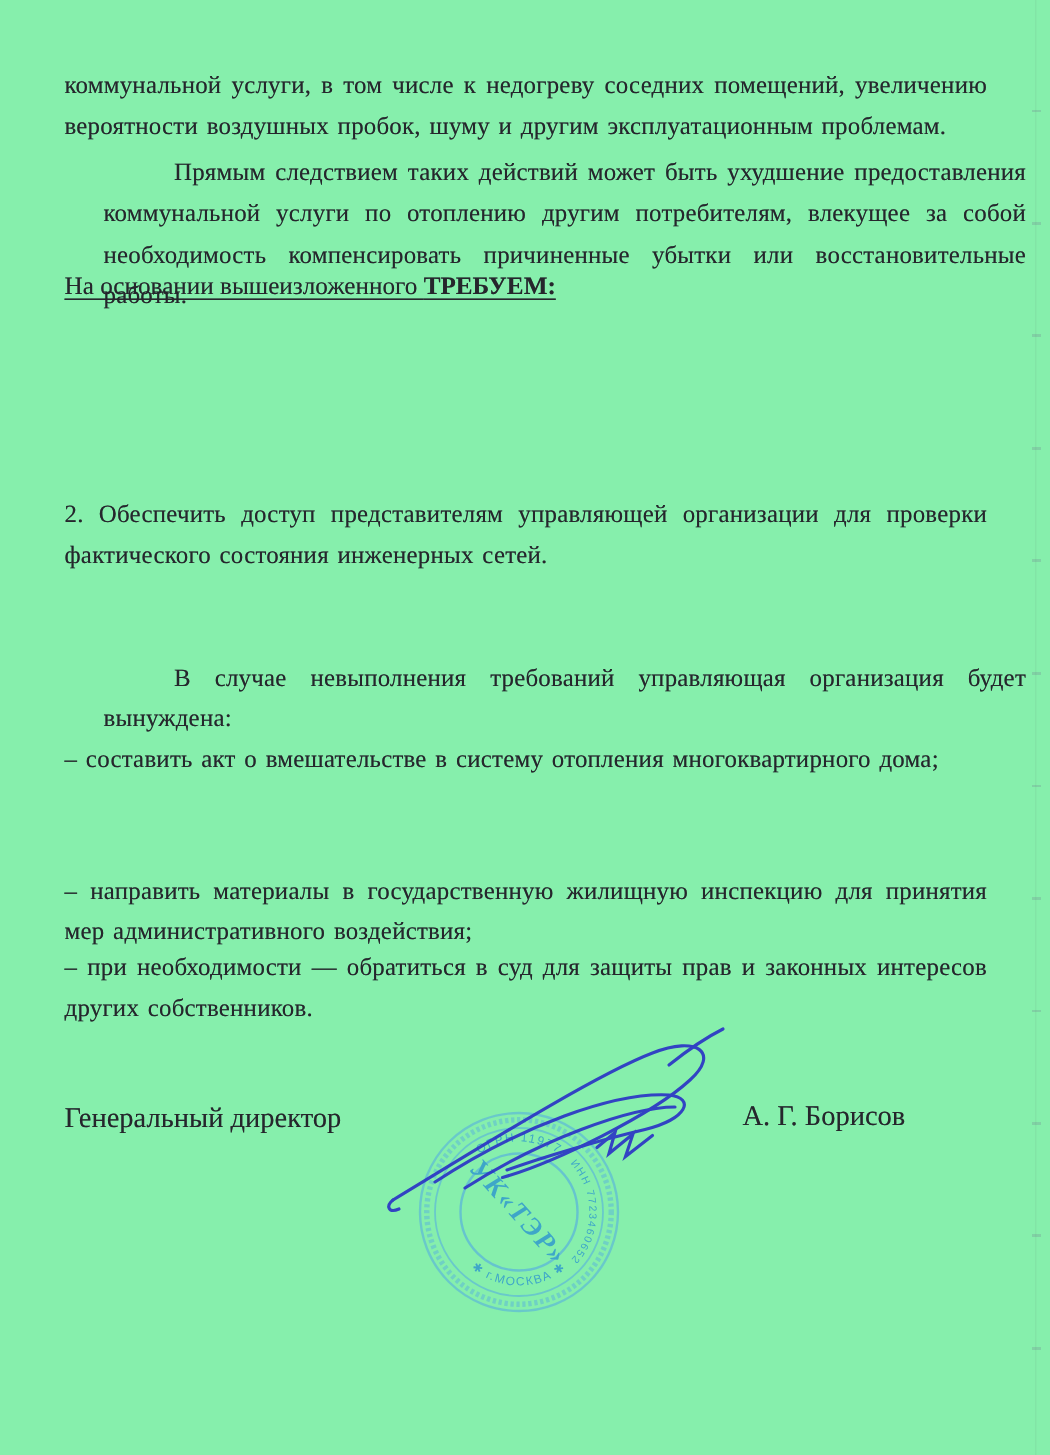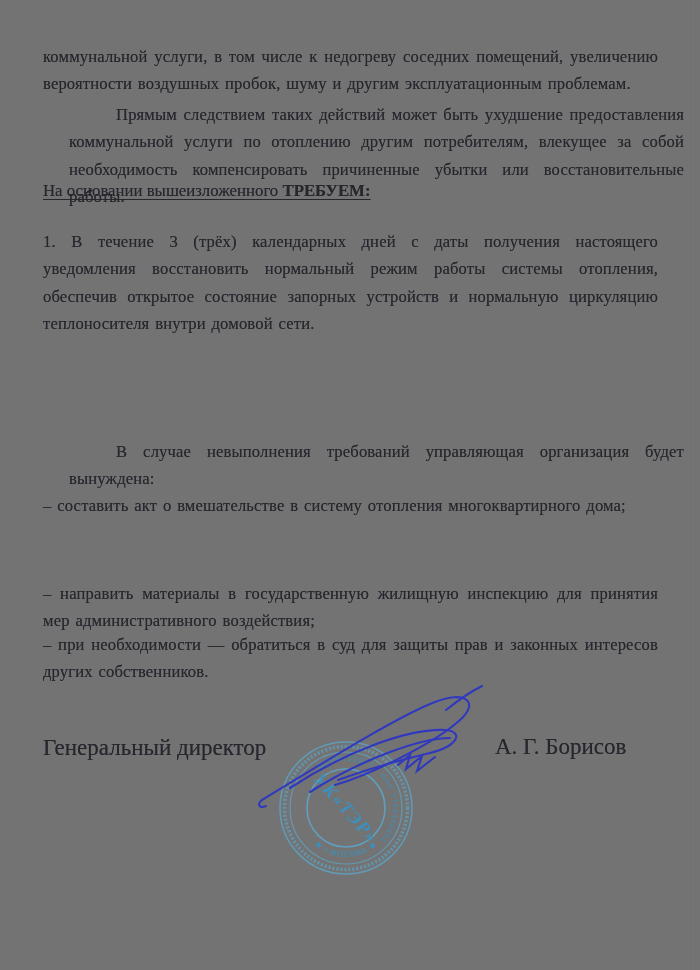--- a/index.html
+++ b/index.html
@@ -1,34 +1,34 @@
 <!DOCTYPE html>
 <html><head>
 <meta charset="utf-8">
 <style>
   html,body{margin:0;padding:0;}
   body{
     width:700px;height:970px;background:#ffffff;position:relative;
     font-family:"Liberation Serif", serif;overflow:hidden;
   }
-  .page{position:absolute;inset:0;background:#737373;text-decoration:underline;}
+  .page{position:absolute;inset:0;background:#86efac;text-decoration:underline;}
   .para{
     position:absolute;left:43px;width:615px;
     text-align:justify;font-size:16.6px;line-height:27.5px;
     color:#26262c;letter-spacing:.15px;word-spacing:1.5px;
     text-shadow:0 0 .3px rgba(10,10,30,.45);
   }
   .indent{text-indent:47px;margin-left:26px;}
   .heading{
     position:absolute;left:43px;width:615px;text-align:left;
     font-size:16.8px;color:#26262c;text-shadow:0 0 .3px rgba(10,10,30,.45);
   }
   .heading .underlined{text-decoration:underline;text-underline-offset:3px;}
   .sig-label{
-    position:absolute;font-size:23px;color:#26262c;
+    position:absolute;font-size:19px;color:#26262c;
     text-shadow:0 0 .3px rgba(10,10,30,.45);white-space:nowrap;
   }
   .stamp-svg{position:absolute;left:272px;top:738px;opacity:.82;}
   .signature-svg{position:absolute;left:248px;top:678px;}
   .scan-edge-line{
     position:absolute;top:0;right:9px;width:1px;height:970px;
     background:rgba(60,70,90,.06);
   }
   .scan-ticks{
     position:absolute;top:0;right:6px;width:6px;height:970px;
@@ -46,21 +46,21 @@
   <p class="para" style="top:26px">коммунальной услуги, в том числе к недогреву соседних помещений, увеличению вероятности воздушных пробок, шуму и другим эксплуатационным проблемам.</p>
 
   <p class="para indent" style="top:84px">Прямым следствием таких действий может быть ухудшение предоставления коммунальной услуги по отоплению другим потребителям, влекущее за собой необходимость компенсировать причиненные убытки или восстановительные работы.</p>
 
   <div class="heading" style="top:181px">
     <span class="underlined">
       <span>На основании вышеизложенного </span><b>ТРЕБУЕМ:</b>
     </span>
   </div>
 
-  <p class="para" style="top:211px">1. В течение 3 (трёх) календарных дней с даты получения настоящего уведомления восстановить нормальный режим работы системы отопления, обеспечив открытое состояние запорных устройств и нормальную циркуляцию теплоносителя внутри домовой сети.</p>
+  <p class="para" style="top:312px">2. Обеспечить доступ представителям управляющей организации для проверки фактического состояния инженерных сетей.</p>
 
   <p class="para" style="top:475px">– составить акт о вмешательстве в систему отопления многоквартирного дома;</p>
 
   <p class="para indent" style="top:421px">В случае невыполнения требований управляющая организация будет вынуждена:</p>
   <p class="para" style="top:614px">– при необходимости — обратиться в суд для защиты прав и законных интересов других собственников.</p>
   <p class="para" style="top:563px">– направить материалы в государственную жилищную инспекцию для принятия мер административного воздействия;</p>
 
   <span class="sig-label" style="left:43px;top:735px">Генеральный директор</span>
   <span class="sig-label" style="left:495px;top:734px">А. Г. Борисов</span>
 

